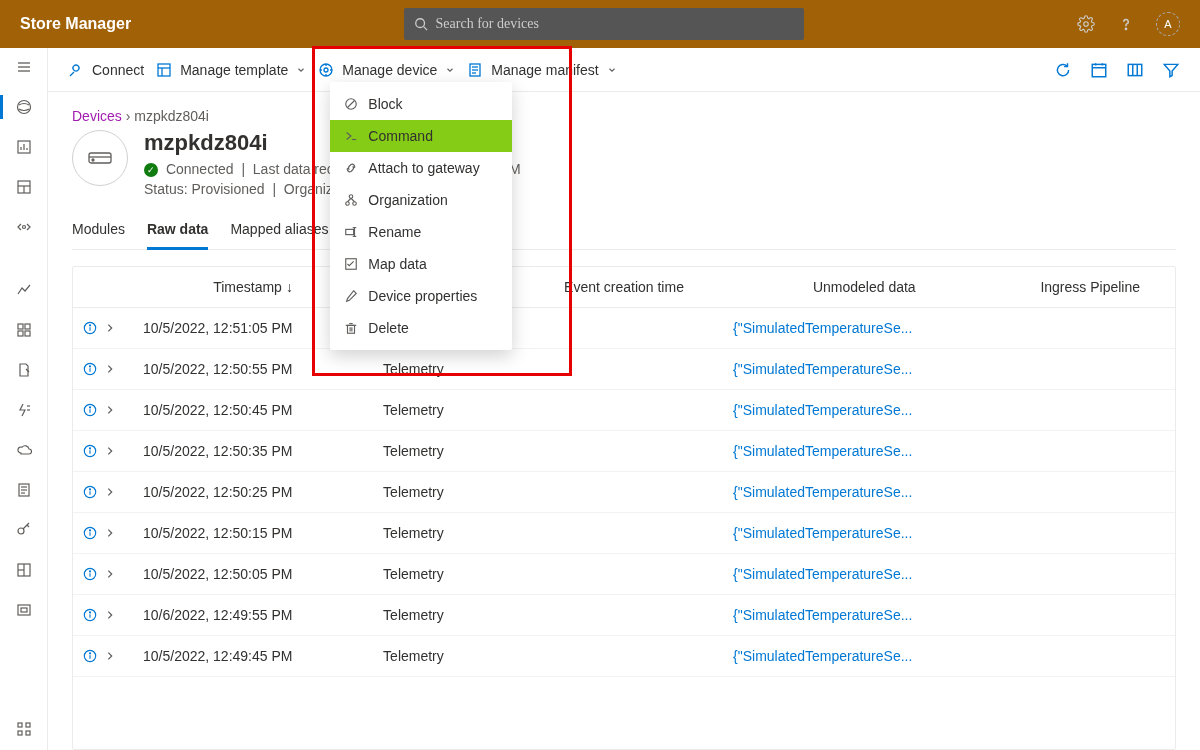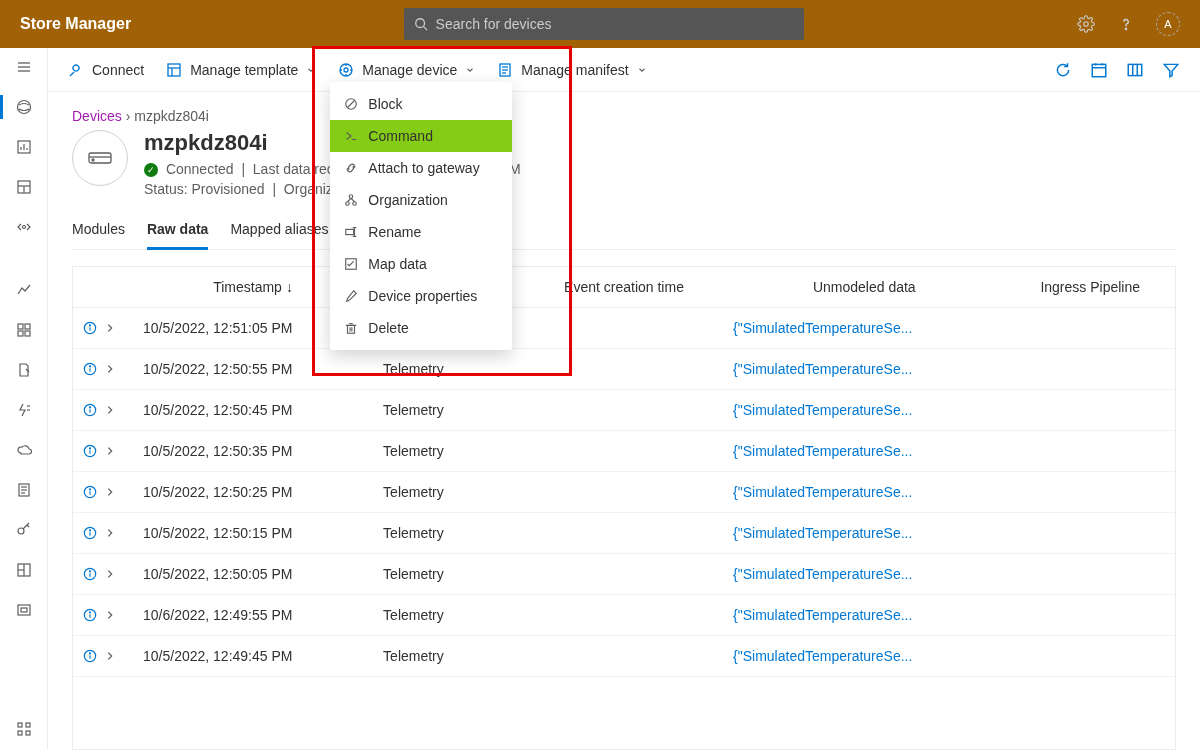--- a/index.html
+++ b/index.html
@@ -1,32 +1,32 @@
 <!DOCTYPE html>
 <html><head>
 <meta charset="utf-8">
 <style>
 * { box-sizing: border-box; margin: 0; padding: 0; }
 html, body { width: 1200px; height: 750px; font-family: "Segoe UI", -apple-system, sans-serif; font-size: 14px; color: #323130; overflow: hidden; }
 .header { height: 48px; background: #a16207; color: #fff; display: flex; align-items: center; padding: 0 20px; }
 .app-title { font-size: 16px; font-weight: 600; }
-.search-wrap { flex: 1; display: flex; justify-content: center; }
+.search-wrap { flex: 1; display: flex; justify-content: center; font-family: Liberation Serif, serif; }
 .search-box { width: 400px; height: 32px; background: #555; border-radius: 2px; display: flex; align-items: center; padding: 0 10px; color: #ccc; }
 .search-box svg { margin-right: 8px; }
 .header-right { display: flex; gap: 20px; align-items: center; }
 .header-icon { width: 20px; height: 20px; display: flex; align-items: center; justify-content: center; cursor: pointer; }
 .avatar-circle { width: 24px; height: 24px; border: 1px dashed #aaa; border-radius: 50%; display: flex; align-items: center; justify-content: center; font-size: 11px; }
 .shell { display: flex; height: calc(100% - 48px); }
 .left-rail { width: 48px; border-right: 1px solid #edebe9; display: flex; flex-direction: column; align-items: center; padding-top: 10px; gap: 22px; position: relative; }
 .rail-sep { height: 1px; width: 100%; }
 .rail-item { width: 18px; height: 18px; display: flex; align-items: center; justify-content: center; cursor: pointer; color: #605e5c; }
 .rail-item.active::before { content: ""; position: absolute; left: 0; width: 3px; height: 24px; background: #0078d4; }
 .rail-bottom { margin-top: auto; margin-bottom: 12px; }
 .main { flex: 1; display: flex; flex-direction: column; overflow: hidden; }
-.cmdbar { height: 44px; border-bottom: 1px solid #edebe9; display: flex; align-items: center; padding: 0 20px; gap: 22px; }
+.cmdbar { height: 44px; border-bottom: 1px solid #edebe9; display: flex; align-items: center; padding: 0 20px; gap: 12px; }
 .cmd-btn { display: flex; align-items: center; gap: 8px; color: #323130; cursor: pointer; }
 .cmd-btn svg.ico { color: #0078d4; }
 .cmd-right { margin-left: auto; display: flex; gap: 18px; }
 .cmd-right svg { color: #0078d4; cursor: pointer; }
 .content { flex: 1; padding: 16px 24px 0 24px; overflow: hidden; display: flex; flex-direction: column; }
 .breadcrumb { font-size: 14px; color: #605e5c; margin-bottom: 6px; }
 .breadcrumb a { color: #a21caf; text-decoration: none; }
 .device-head { display: flex; align-items: flex-start; gap: 16px; margin-bottom: 14px; }
 .device-icon-circle { width: 56px; height: 56px; border: 1px solid #d2d0ce; border-radius: 50%; display: flex; align-items: center; justify-content: center; color: #605e5c; }
 .device-title { font-size: 22px; font-weight: 600; margin-bottom: 4px; }

